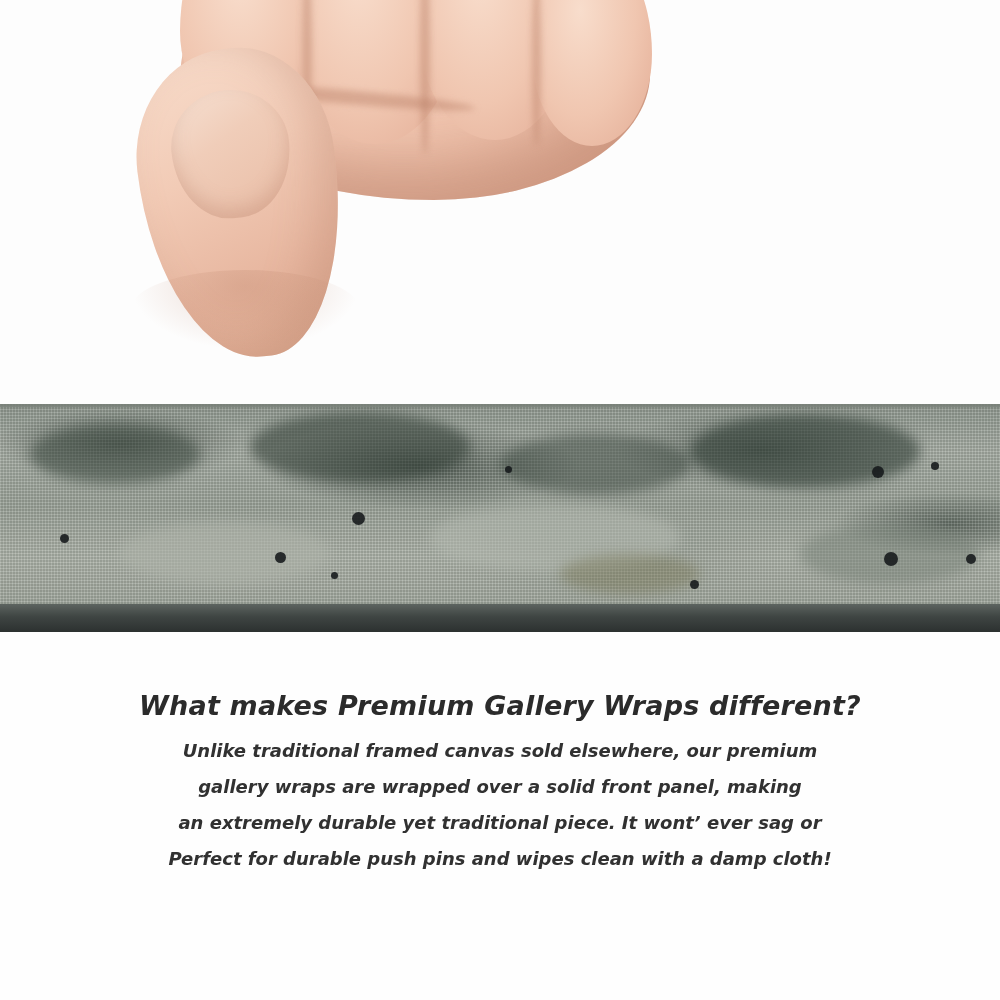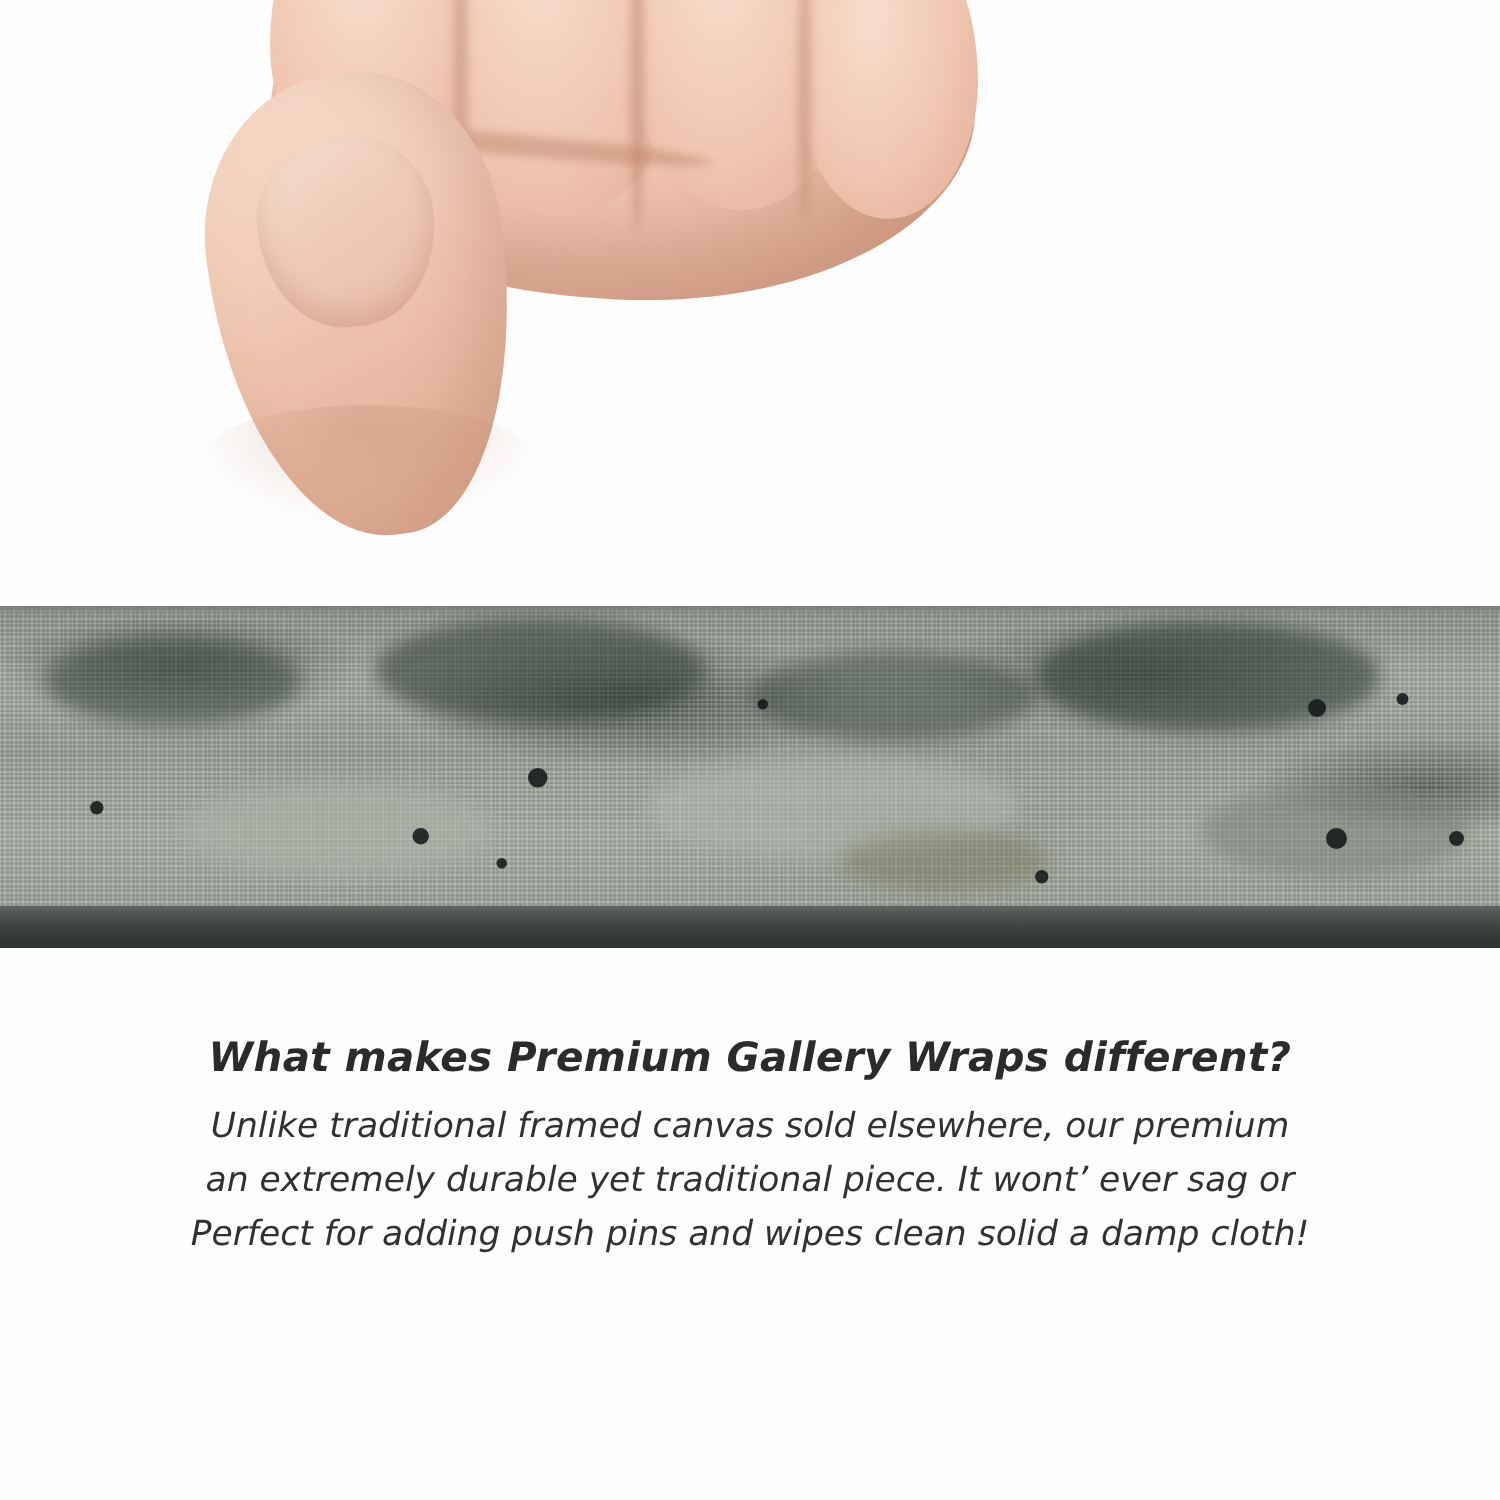--- a/index.html
+++ b/index.html
@@ -187,23 +187,23 @@
   }
 
   .caption-title {
     font-size: 27px;
     font-weight: 600;
     letter-spacing: 0.2px;
     margin-bottom: 12px;
   }
 
   .caption-body {
-    font-size: 23px;
+    font-size: 18px;
     line-height: 36px;
-    font-weight: 400;
+    font-weight: 700;
     color: #313131;
   }
 
   .caption-line {
     display: block;
     white-space: nowrap;
   }
 </style>
 </head>
 <body>
@@ -252,18 +252,19 @@
     <div class="speck" style="left:690px; top:176px; width:9px;  height:9px;"></div>
 
     <div class="canvas-top-hairline"></div>
     <div class="canvas-bottom-edge"></div>
   </div>
 
   <div class="caption">
     <div class="caption-title">What makes Premium Gallery Wraps different?</div>
     <div class="caption-body">
       <span class="caption-line">Unlike traditional framed canvas sold elsewhere, our premium</span>
+      <span class="caption-line">gallery wraps are wrapped over a solid front panel, making</span>
       <span class="caption-line">an extremely durable yet traditional piece. It wont’ ever sag or</span>
-      <span class="caption-line">Perfect for adding push pins and wipes clean solid a damp cloth!</span>
+      <span class="caption-line">Perfect for durable push pins and wipes clean with a damp cloth!</span>
     </div>
   </div>
 
 </div>
 
 </body></html>

